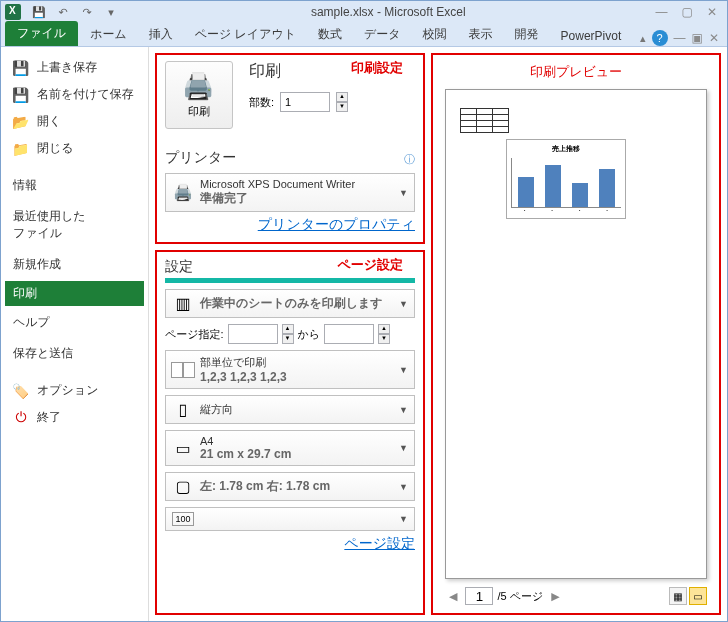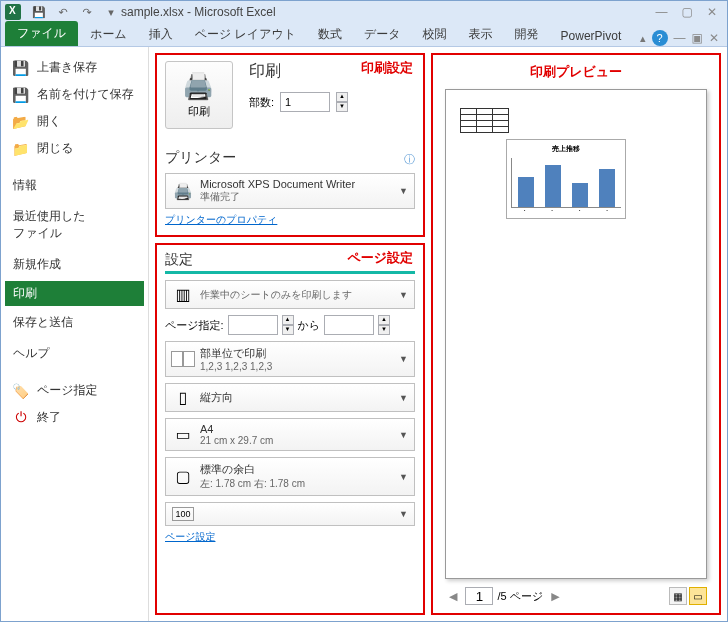--- a/index.html
+++ b/index.html
@@ -6,21 +6,21 @@
 body { background: #f0f0f0; width: 728px; height: 622px; overflow: hidden; font-size: 11px; }
 
 .window { width: 728px; height: 622px; background: #e4ecf7; border: 1px solid #7da2ce; display: flex; flex-direction: column; }
 
 
 .titlebar { height: 22px; background: #dce8f7; display: flex; align-items: center; padding: 0 4px; }
 .excel-icon { width: 16px; height: 16px; background: #217346; border-radius: 2px; position: relative; margin-right: 4px; }
 .excel-icon::after { content: "X"; color: white; font-size: 10px; font-weight: bold; position: absolute; top: 1px; left: 4px; }
 .qat { display: flex; gap: 4px; margin-left: 4px; }
 .qat-btn { width: 20px; height: 18px; display: flex; align-items: center; justify-content: center; color: #666; cursor: pointer; }
-.title-text { flex: 1; text-align: left; color: #444; font-size: 12px; }
+.title-text { flex: 1; text-align: center; color: #444; font-size: 12px; }
 .win-controls { display: flex; gap: 14px; margin-right: 6px; }
 .win-btn { color: #8a8a8a; cursor: pointer; font-size: 12px; }
 
 
 .ribbon-tabs { height: 24px; background: #dce8f7; display: flex; align-items: flex-end; padding-left: 4px; gap: 2px; border-bottom: 1px solid #b5c9e5; }
 .tab { padding: 3px 10px; font-size: 12px; color: #3b3b3b; cursor: pointer; }
 .tab.active { background: #1e7f38; color: white; border-radius: 3px 3px 0 0; padding: 4px 12px; }
 .ribbon-right { margin-left: auto; display: flex; gap: 6px; align-items: center; padding-right: 8px; }
 .help-icon { width: 16px; height: 16px; background: #2a8dd4; color: white; border-radius: 50%; display: flex; align-items: center; justify-content: center; font-size: 11px; }
 
@@ -35,51 +35,51 @@
 .sb-icon { width: 16px; height: 16px; display: flex; align-items: center; justify-content: center; font-size: 14px; }
 .save-icon { color: #2a5cad; }
 .open-icon { color: #e8a33d; }
 .close-icon { color: #e8a33d; }
 .sidebar-heading { padding: 6px 8px; font-size: 12px; color: #333; cursor: pointer; margin-bottom: 2px; }
 .sidebar-sep { height: 8px; }
 
 
 .center { width: 282px; padding: 6px; display: flex; flex-direction: column; gap: 6px; }
 .box { border: 2px solid #e10000; padding: 6px 8px 8px 8px; background: #fff; position: relative; }
-.box-title { position: absolute; top: 4px; right: 10px; color: #e10000; font-size: 13px; font-weight: bold; }
-.section-header { font-size: 14px; color: #333; padding-bottom: 2px; border-bottom: 3px solid #14b8a6; margin-bottom: 6px; }
+.box-title { position: absolute; top: 4px; right: 20px; color: #e10000; font-size: 13px; font-weight: bold; }
+.section-header { font-size: 14px; color: #333; padding-bottom: 2px; border-bottom: 5px solid #14b8a6; margin-bottom: 6px; }
 
 .print-top { display: flex; gap: 16px; align-items: flex-start; }
 .big-btn { width: 68px; height: 68px; border: 1px solid #c5c5c5; border-radius: 3px; background: linear-gradient(#fdfdfd,#eee); display: flex; flex-direction: column; align-items: center; justify-content: center; gap: 2px; cursor: pointer; }
 .printer-big { font-size: 26px; }
 .big-btn-label { font-size: 11px; }
 
 .copies-row { display: flex; align-items: center; gap: 6px; margin-top: 8px; }
 .num-input { width: 50px; height: 20px; border: 1px solid #abadb3; padding: 0 4px; font-size: 11px; }
 .spinner { width: 12px; display: flex; flex-direction: column; }
 .spin-btn { height: 10px; border: 1px solid #abadb3; background: #f0f0f0; font-size: 6px; text-align: center; line-height: 7px; cursor: pointer; }
 
 .printer-sec { margin-top: 20px; }
 .printer-hdr { display: flex; justify-content: space-between; align-items: center; }
 .info-icon { color: #5b9bd5; cursor: pointer; }
 .dropdown { display: flex; align-items: center; gap: 6px; border: 1px solid #c0c0c0; padding: 4px 6px; margin-top: 4px; cursor: pointer; background: linear-gradient(#fff,#f3f3f3); }
 .dd-icon { width: 22px; text-align: center; font-size: 16px; }
 .dd-text { flex: 1; }
 .dd-title { font-size: 11px; color: #333; }
-.dd-sub { font-size: 10px; color: #666; }
+.dd-sub { font-size: 12px; color: #666; font-weight: bold; }
 .dd-arrow { color: #555; font-size: 9px; }
-.link { color: #0066cc; text-decoration: underline; cursor: pointer; font-size: 10px; text-align: left; margin-top: 4px; }
+.link { color: #0066cc; text-decoration: underline; cursor: pointer; font-size: 14px; text-align: right; margin-top: 4px; }
 
 .settings-list .dropdown { margin-top: 6px; }
 .page-range { display: flex; align-items: center; gap: 4px; margin-top: 6px; font-size: 11px; }
 .small-input { width: 50px; height: 20px; border: 1px solid #abadb3; padding: 0 4px; }
 
 
 .preview { flex: 1; border: 2px solid #e10000; margin: 6px 6px 6px 0; padding: 4px; display: flex; flex-direction: column; background: #fff; }
-.preview-title { color: #e10000; font-size: 13px; font-weight: bold; text-align: center; padding: 4px 0 8px; }
+.preview-title { color: #e10000; font-size: 13px; font-weight: normal; text-align: center; padding: 4px 0 8px; }
 .page { flex: 1; border: 1px solid #999; margin: 0 8px 4px 8px; background: #fff; position: relative; box-shadow: 2px 2px 4px rgba(0,0,0,0.2); padding: 18px 14px; }
 .tiny-table { border-collapse: collapse; font-size: 5px; }
 .tiny-table td { border: 1px solid #333; padding: 1px 2px; width: 16px; height: 6px; }
 .tiny-chart { margin-top: 6px; margin-left: 46px; border: 1px solid #aaa; width: 120px; height: 80px; padding: 4px; }
 .chart-title { font-size: 7px; text-align: center; font-weight: bold; }
 .bars { display: flex; align-items: flex-end; justify-content: space-around; height: 50px; margin-top: 4px; border-left: 1px solid #888; border-bottom: 1px solid #888; }
 .bar { width: 16px; background: #4f81bd; }
 .bar1 { height: 30px; } .bar2 { height: 42px; } .bar3 { height: 24px; } .bar4 { height: 38px; }
 .chart-labels { display: flex; justify-content: space-around; font-size: 4px; color: #444; }
 
@@ -155,26 +155,26 @@
         <span>閉じる</span>
       </div>
       <div class="sidebar-sep"></div>
       <div class="sidebar-heading">情報</div>
       <div class="sidebar-heading" style="white-space:pre-line">最近使用した
 ファイル</div>
       <div class="sidebar-heading">新規作成</div>
       <div class="sidebar-item selected">
         <span>印刷</span>
       </div>
+      <div class="sidebar-heading">ヘルプ</div>
       <div class="sidebar-heading">保存と送信</div>
-      <div class="sidebar-heading">ヘルプ</div>
       <div class="sidebar-sep"></div>
       <div class="sidebar-item">
         <span class="sb-icon">🏷️</span>
-        <span>ページ指定</span>
+        <span>オプション</span>
       </div>
       <div class="sidebar-item">
         <span class="sb-icon" style="color:#c00">⏻</span>
         <span>終了</span>
       </div>
     </div>
 
     <div class="center">
 
       <div class="box">
@@ -270,21 +270,20 @@
             <div class="dd-text">
               <div class="dd-title">A4</div>
               <div class="dd-sub">21 cm x 29.7 cm</div>
             </div>
             <span class="dd-arrow">▼</span>
           </div>
 
           <div class="dropdown">
             <span class="dd-icon">▢</span>
             <div class="dd-text">
-              <div class="dd-title">標準の余白</div>
               <div class="dd-sub">左: 1.78 cm   右: 1.78 cm</div>
             </div>
             <span class="dd-arrow">▼</span>
           </div>
 
           <div class="dropdown">
             <span class="dd-icon" style="font-size:9px;border:1px solid #999;padding:1px">100</span>
             <div class="dd-text">
             </div>
             <span class="dd-arrow">▼</span>

